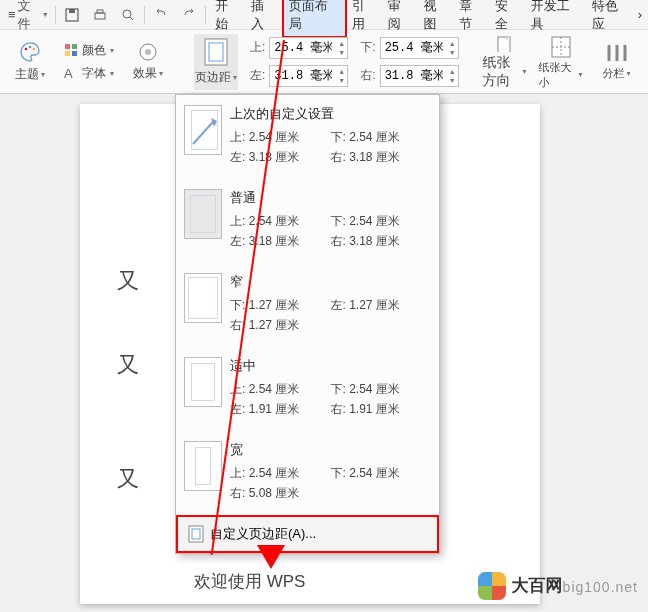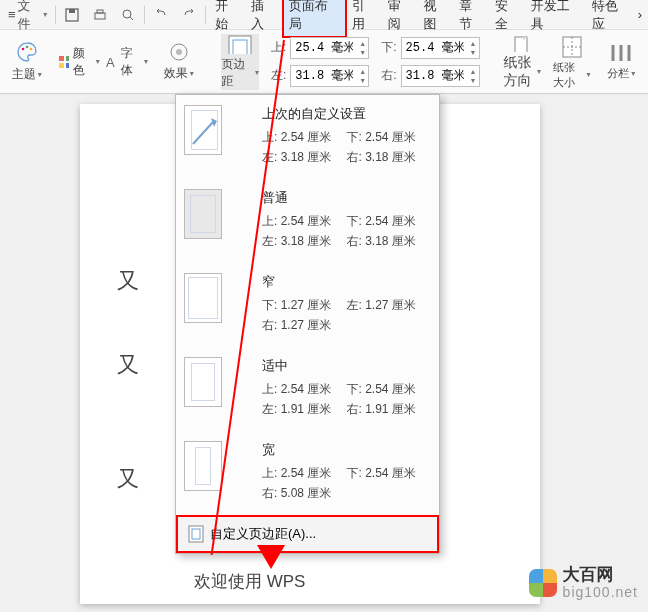--- a/index.html
+++ b/index.html
@@ -30,21 +30,21 @@
     display: flex;
     align-items: center;
     height: 64px;
     background: #fafafa;
     border-bottom: 1px solid #d0d0d0;
     padding: 0 8px;
     gap: 12px;
   }
   .rib-vbtn { display: flex; flex-direction: column; align-items: center; justify-content: center; width: 44px; height: 56px; font-size: 12px; color: #444; cursor: pointer; gap: 2px;}
   .rib-vbtn .lbl { display: flex; align-items: center; gap: 2px;}
-  .rib-small-col { display: flex; flex-direction: row; gap: 6px; justify-content: center; }
+  .rib-small-col { display: flex; flex-direction: column; gap: 6px; justify-content: center; }
   .rib-small { display: flex; align-items: center; gap: 4px; font-size: 12px; color: #444; cursor: pointer; }
   .margin-group { display: flex; flex-direction: column; gap: 6px; justify-content: center;}
   .mg-row { display: flex; align-items: center; gap: 4px; }
   .mg-row label { font-size: 12px; color: #555; }
   .spin { display: flex; align-items: center; border: 1px solid #c0c0c0; background: #fff; height: 22px; }
   .spin input { border: none; width: 66px; font-size: 12px; padding: 0 4px; outline: none; font-family: Liberation Mono, monospace; }
   .spin .arrows { display: flex; flex-direction: column; }
   .spin .arrows span { font-size: 7px; line-height: 7px; color: #777; cursor: pointer; padding: 1px 2px;}
   .doc-area { position: absolute; top: 94px; left: 0; right: 0; bottom: 0; background: #f0f0f0; }
   .page { position: absolute; left: 80px; top: 10px; width: 460px; height: 500px; background: #fff; box-shadow: 0 2px 6px rgba(0,0,0,.25);}
@@ -62,21 +62,21 @@
   }
   .dd-item { display: flex; padding: 10px 8px 12px 8px; gap: 8px; border-bottom: 0; cursor: pointer;}
   .dd-thumb { width: 38px; height: 50px; border: 1px solid #bbb; background: #fff; flex: 0 0 auto; position: relative;}
   .dd-thumb::before { content: ""; position: absolute; border: 1px solid #cfd8e6; }
   .thumb-custom::before { left: 6px; top: 4px; right: 3px; bottom: 4px; }
   .thumb-normal { background: #e8e8e8; }
   .thumb-normal::before { left: 5px; top: 5px; right: 5px; bottom: 5px; }
   .thumb-narrow::before { left: 3px; top: 3px; right: 3px; bottom: 3px; }
   .thumb-medium::before { left: 6px; top: 5px; right: 6px; bottom: 5px; }
   .thumb-wide::before { left: 10px; top: 5px; right: 10px; bottom: 5px; }
-  .dd-body { flex: 1; margin-left: 32px; }
+  .dd-body { flex: 1; }
   .dd-title { font-size: 13px; color: #222; margin-bottom: 4px;}
   .dd-vals { display: flex; flex-wrap: wrap; font-size: 12px; color: #444; }
   .dd-vals span { width: 50%; line-height: 20px;}
   .dd-foot { display: flex; align-items: center; gap: 6px; padding: 8px 10px; border: 2px solid #ff0000; background: #f4f4f4; font-size: 13px; cursor: pointer;}
   .arrow-line {
     position: absolute;
     left: 283px;
     top: 40px;
     width: 2px;
     height: 520px;
@@ -93,21 +93,21 @@
     width: 0; height: 0;
     border-left: 14px solid transparent;
     border-right: 14px solid transparent;
     border-top: 24px solid #ff0000;
     z-index: 51;
     pointer-events: none;
   }
   .watermark { position: absolute; right: 10px; bottom: 12px; text-align: left; z-index: 60; display: flex; align-items: center; gap: 6px;}
   .wm-logo { display: flex; flex-wrap: wrap; width: 28px; height: 28px;}
   .wm-logo span { width: 14px; height: 14px; }
-  .wm-text { display: flex; flex-direction: column; line-height: 1.1;}
+  .wm-text { display: flex; flex-direction: row; line-height: 1.1; align-items: flex-end;}
   .wm-main { font-size: 17px; font-weight: bold; color: #333;}
   .wm-sub { font-size: 14px; color: #999; letter-spacing: 1px;}
   .tri { font-size: 8px; color: #777; }
   svg { display: block; }
   .bottom-text { position: absolute; left: 194px; top: 570px; font-size: 17px; color: #444; z-index: 5;}
 </style>
 </head>
 <body>
 
 <div class="topbar">

